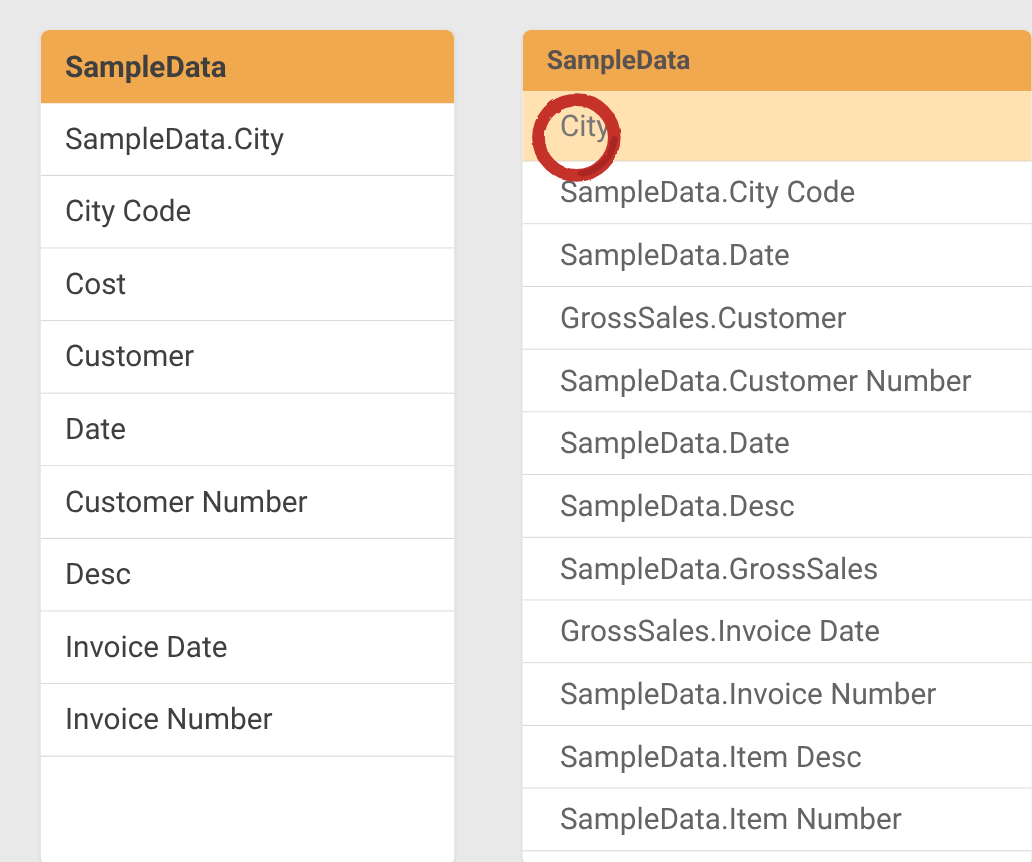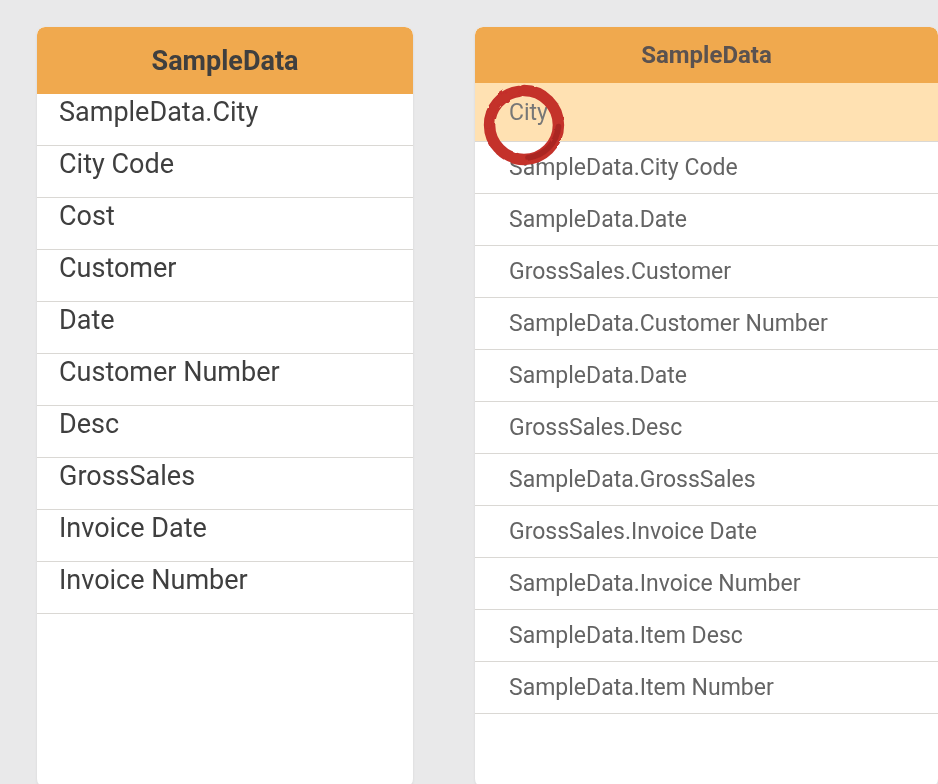--- a/index.html
+++ b/index.html
@@ -35,41 +35,40 @@
       height: 760px;
     }
     .panel-header {
       background: #f0a94e;
       padding: 18px 22px 17px 22px;
       font-weight: 700;
       font-size: 27px;
       color: #3f3f3f;
       border-top-left-radius: 8px;
       border-top-right-radius: 8px;
-      text-align: center;
     }
     .panel-header.right {
       padding: 14px 22px 14px 22px;
       font-size: 24px;
       color: #5a5250;
     }
     .row {
       padding: 14px 22px 14px 22px;
       font-size: 26px;
       color: #3f3f3f;
       border-bottom: 1px solid #dad8d4;
       background: #ffffff;
     }
     .panel-left .row {
-      padding: 2px 22px 17px 22px;
+      padding: 16px 22px 17px 22px;
       font-size: 27px;
     }
     .panel-right .row {
       padding: 12px 22px 12px 34px;
-      font-size: 23px;
+      font-size: 27px;
       color: #646464;
     }
     .row.highlight {
       background: #ffe1b2;
       color: #777777;
       padding: 16px 22px 15px 34px;
     }
     .cursor-circle {
       position: absolute;
       width: 82px;
@@ -87,34 +86,33 @@
 
 <div class="panel panel-left">
   <div class="panel-header">SampleData</div>
   <div class="row">SampleData.City</div>
   <div class="row">City Code</div>
   <div class="row">Cost</div>
   <div class="row">Customer</div>
   <div class="row">Date</div>
   <div class="row">Customer Number</div>
   <div class="row">Desc</div>
-  <div class="row">GrossSales</div>
   <div class="row">Invoice Date</div>
   <div class="row">Invoice Number</div>
 </div>
 
 <div class="panel panel-right">
   <div class="panel-header right">SampleData</div>
   <div class="row highlight">City</div>
   <div class="row">SampleData.City Code</div>
   <div class="row">SampleData.Date</div>
   <div class="row">GrossSales.Customer</div>
   <div class="row">SampleData.Customer Number</div>
   <div class="row">SampleData.Date</div>
-  <div class="row">GrossSales.Desc</div>
+  <div class="row">SampleData.Desc</div>
   <div class="row">SampleData.GrossSales</div>
   <div class="row">GrossSales.Invoice Date</div>
   <div class="row">SampleData.Invoice Number</div>
   <div class="row">SampleData.Item Desc</div>
   <div class="row">SampleData.Item Number</div>
 </div>
 
 <div class="cursor-circle" style="left: 483px; top: 84px;">
   <svg viewBox="0 0 100 100">
     <defs>

